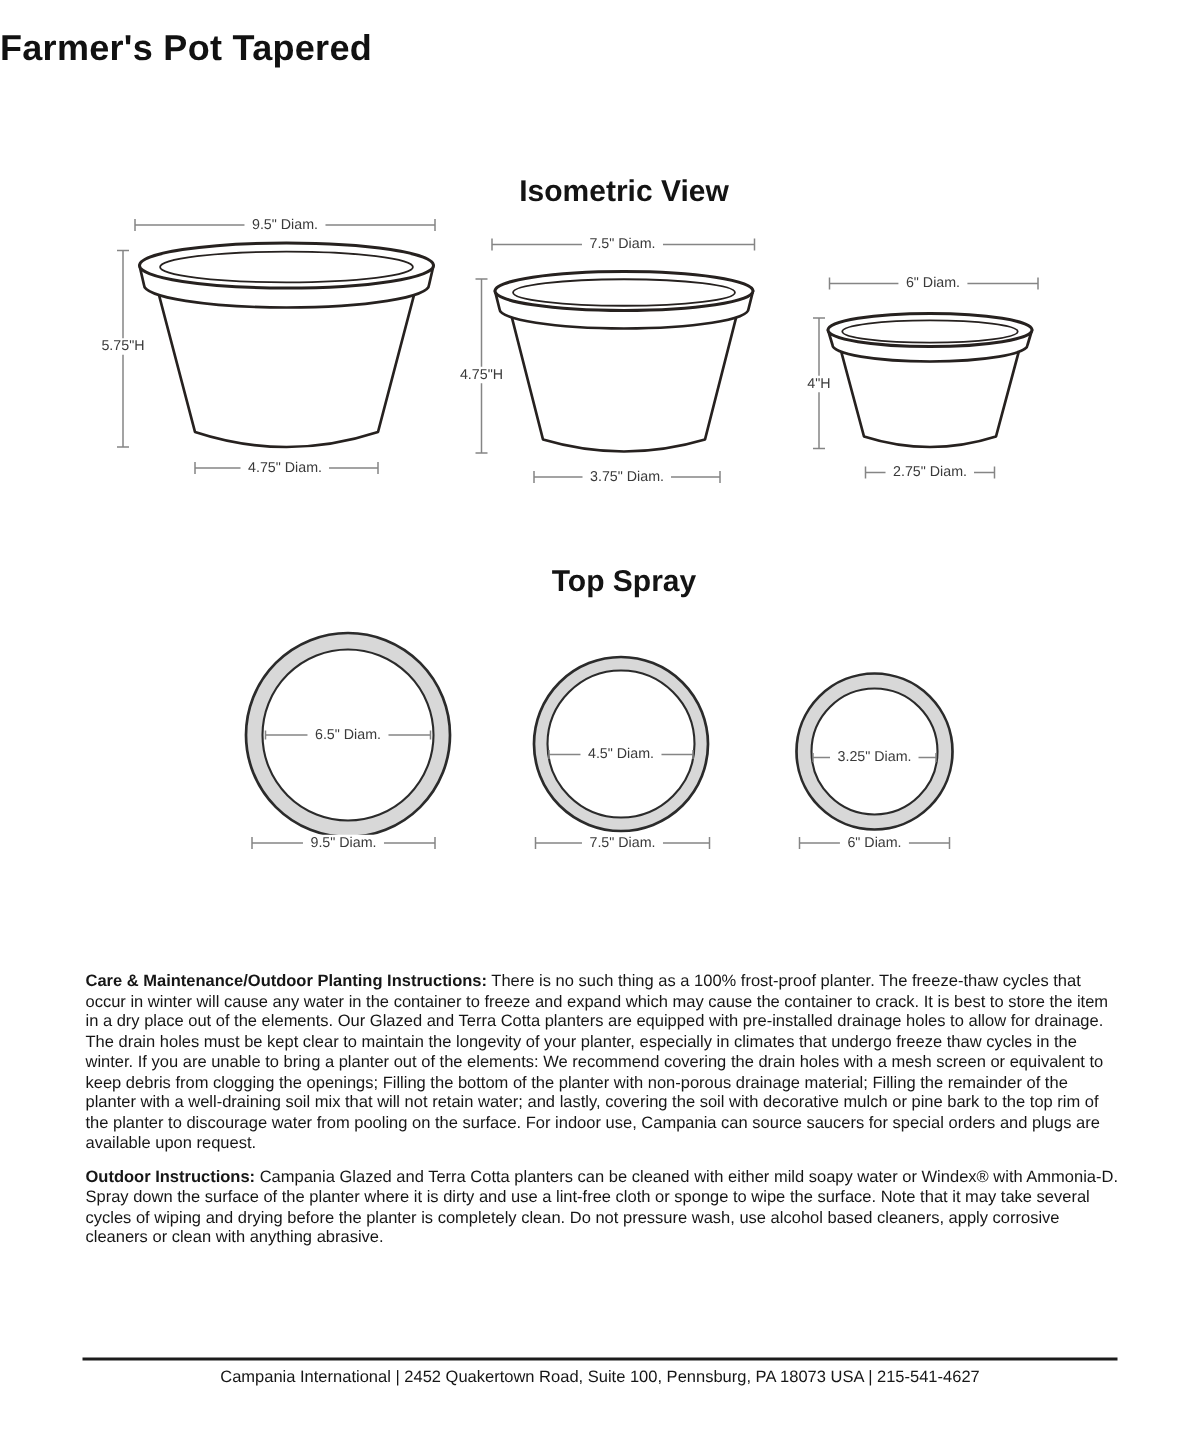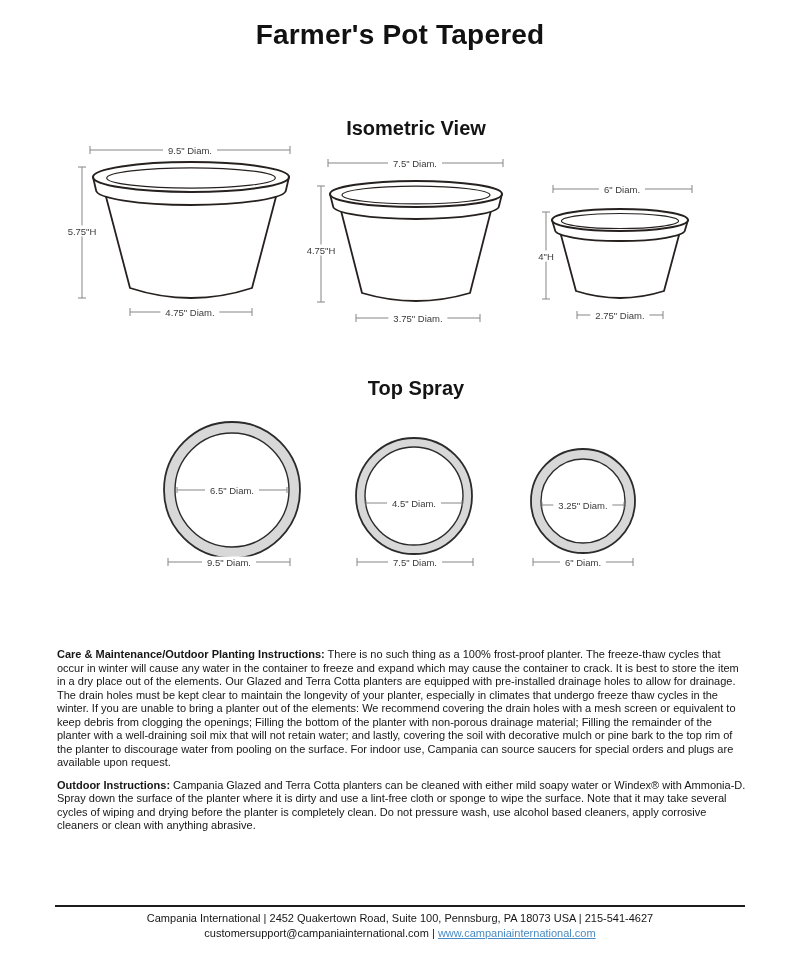--- a/index.html
+++ b/index.html
@@ -1,19 +1,19 @@
 <!DOCTYPE html>
 <html><head>
 <meta charset="utf-8">
 <style>
   html,body{margin:0;padding:0;background:#fff;}
   .page{position:relative;width:800px;height:960px;background:#fff;overflow:hidden;
         font-family:"Liberation Sans","DejaVu Sans",sans-serif;color:#1b1b1b;}
-  .title{position:absolute;top:19px;left:0;width:100%;text-align:center;margin:0;
-         font-size:28px;font-weight:bold;letter-spacing:.2px;color:#111;}
+  .title{position:absolute;top:19px;left:0;width:100%;text-align:left;margin:0;
+         font-size:24px;font-weight:bold;letter-spacing:.2px;color:#111;}
   .sec-heading{position:absolute;left:0;width:100%;text-align:center;margin:16px;
          font-size:20px;font-weight:bold;color:#141414;}
   #iso-heading{top:101px;}
   #topview-heading{top:361px;}
   svg.drawing{position:absolute;top:0;left:0;z-index:1;}
   .dim{position:absolute;transform:translate(-50%,-50%);font-size:9.5px;color:#3a3a3a;
        background:#fff;padding:0 5px;white-space:nowrap;z-index:2;}
   .textblock{position:absolute;left:57px;top:648px;width:690px;font-size:11px;
        line-height:13.5px;color:#161616;z-index:2;}
   .textblock p{margin:0 0 9px 0;}
@@ -125,16 +125,15 @@
   <div class="textblock">
     <p><b>Care &amp; Maintenance/Outdoor Planting Instructions:</b>
       <span>There is no such thing as a 100% frost-proof planter. The freeze-thaw cycles that occur in winter will cause any water in the container to freeze and expand which may cause the container to crack. It is best to store the item in a dry place out of the elements. Our Glazed and Terra Cotta planters are equipped with pre-installed drainage holes to allow for drainage. The drain holes must be kept clear to maintain the longevity of your planter, especially in climates that undergo freeze thaw cycles in the winter. If you are unable to bring a planter out of the elements: We recommend covering the drain holes with a mesh screen or equivalent to keep debris from clogging the openings; Filling the bottom of the planter with non-porous drainage material; Filling the remainder of the planter with a well-draining soil mix that will not retain water; and lastly, covering the soil with decorative mulch or pine bark to the top rim of the planter to discourage water from pooling on the surface. For indoor use, Campania can source saucers for special orders and plugs are available upon request.</span></p>
     <p><b>Outdoor Instructions:</b>
       <span>Campania Glazed and Terra Cotta planters can be cleaned with either mild soapy water or Windex® with Ammonia-D. Spray down the surface of the planter where it is dirty and use a lint-free cloth or sponge to wipe the surface. Note that it may take several cycles of wiping and drying before the planter is completely clean. Do not pressure wash, use alcohol based cleaners, apply corrosive cleaners or clean with anything abrasive.</span></p>
   </div>
 
   <div class="footer-rule"></div>
   <div class="footer">
     <div>Campania International | 2452 Quakertown Road, Suite 100, Pennsburg, PA 18073 USA | 215-541-4627</div>
-    <div><span>customersupport@campaniainternational.com</span><span> | </span><a style="color: rgb(74, 139, 194);">www.campaniainternational.com</a></div>
   </div>
 
 </div>
 
 </body></html>

